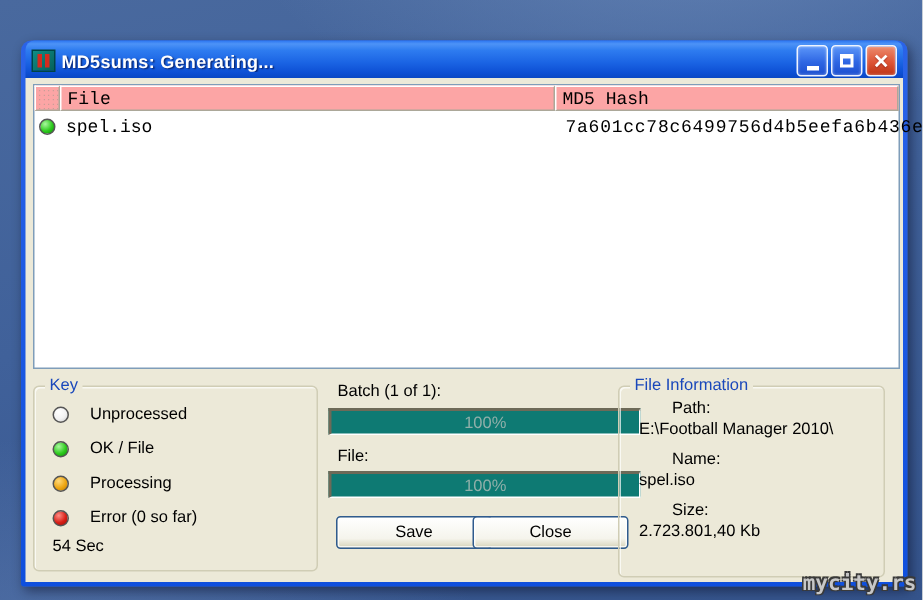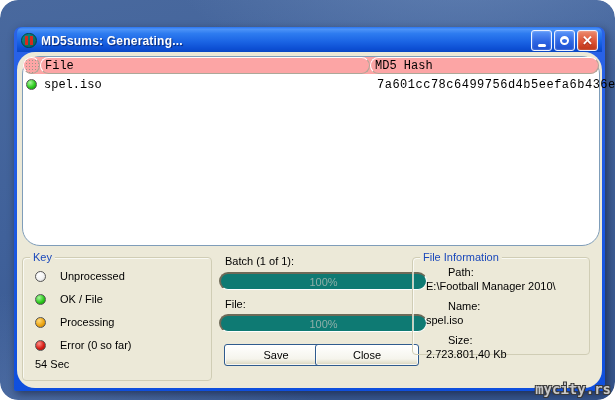--- a/index.html
+++ b/index.html
@@ -1,15 +1,15 @@
 <!DOCTYPE html>
 <html><head>
 <meta charset="utf-8">
 <style>
-  * { margin:0; padding:0; box-sizing:border-box;border-radius:18px; }
+  * { margin:0; padding:0; box-sizing:border-box; }
   html,body { width:615px; height:400px; overflow:hidden; }
   body { font-family:"Liberation Sans", sans-serif; font-size:11px; color:#000; }
 
   .desktop {
     position:relative; width:615px; height:400px;
     background:
       radial-gradient(ellipse 420px 180px at 75% -10%, rgba(130,160,205,.45), rgba(130,160,205,0) 70%),
       radial-gradient(ellipse 420px 200px at 5% 108%, rgba(120,150,200,.35), rgba(120,150,200,0) 70%),
       linear-gradient(168deg, #49699e 0%, #40619a 45%, #35548c 100%);
   }
@@ -95,21 +95,21 @@
   
   .groupbox {
     position:absolute; border:1px solid #d0cdb5; border-radius:4px;
     box-shadow:inset 1px 1px 0 rgba(255,255,255,.7);
   }
   .gb-title {
     position:absolute; top:-7px; left:7px; padding:0 3px; background:#ece9d8;
     color:#1a48bb; font-size:11px;
   }
   .gb-key  { left:5px;  top:205px; width:190px; height:124px; }
-  .gb-info { left:395px; top:205px; width:178px; height:98px;padding-left:44px; }
+  .gb-info { left:395px; top:205px; width:178px; height:128px;padding-left:44px; }
 
   .key-item { position:absolute; left:12px; display:flex; align-items:center; gap:14px; }
   .key-label { font-size:11px; }
   .key-elapsed { position:absolute; left:12px; bottom:10px; font-size:11px; }
 
   .info-field-label { position:absolute; left:7px; font-size:11px;margin-left:28px; }
   .info-field-value { position:absolute; left:13px; font-size:11px; white-space:nowrap; }
 
   
   .prog-label { position:absolute; font-size:11px; }

